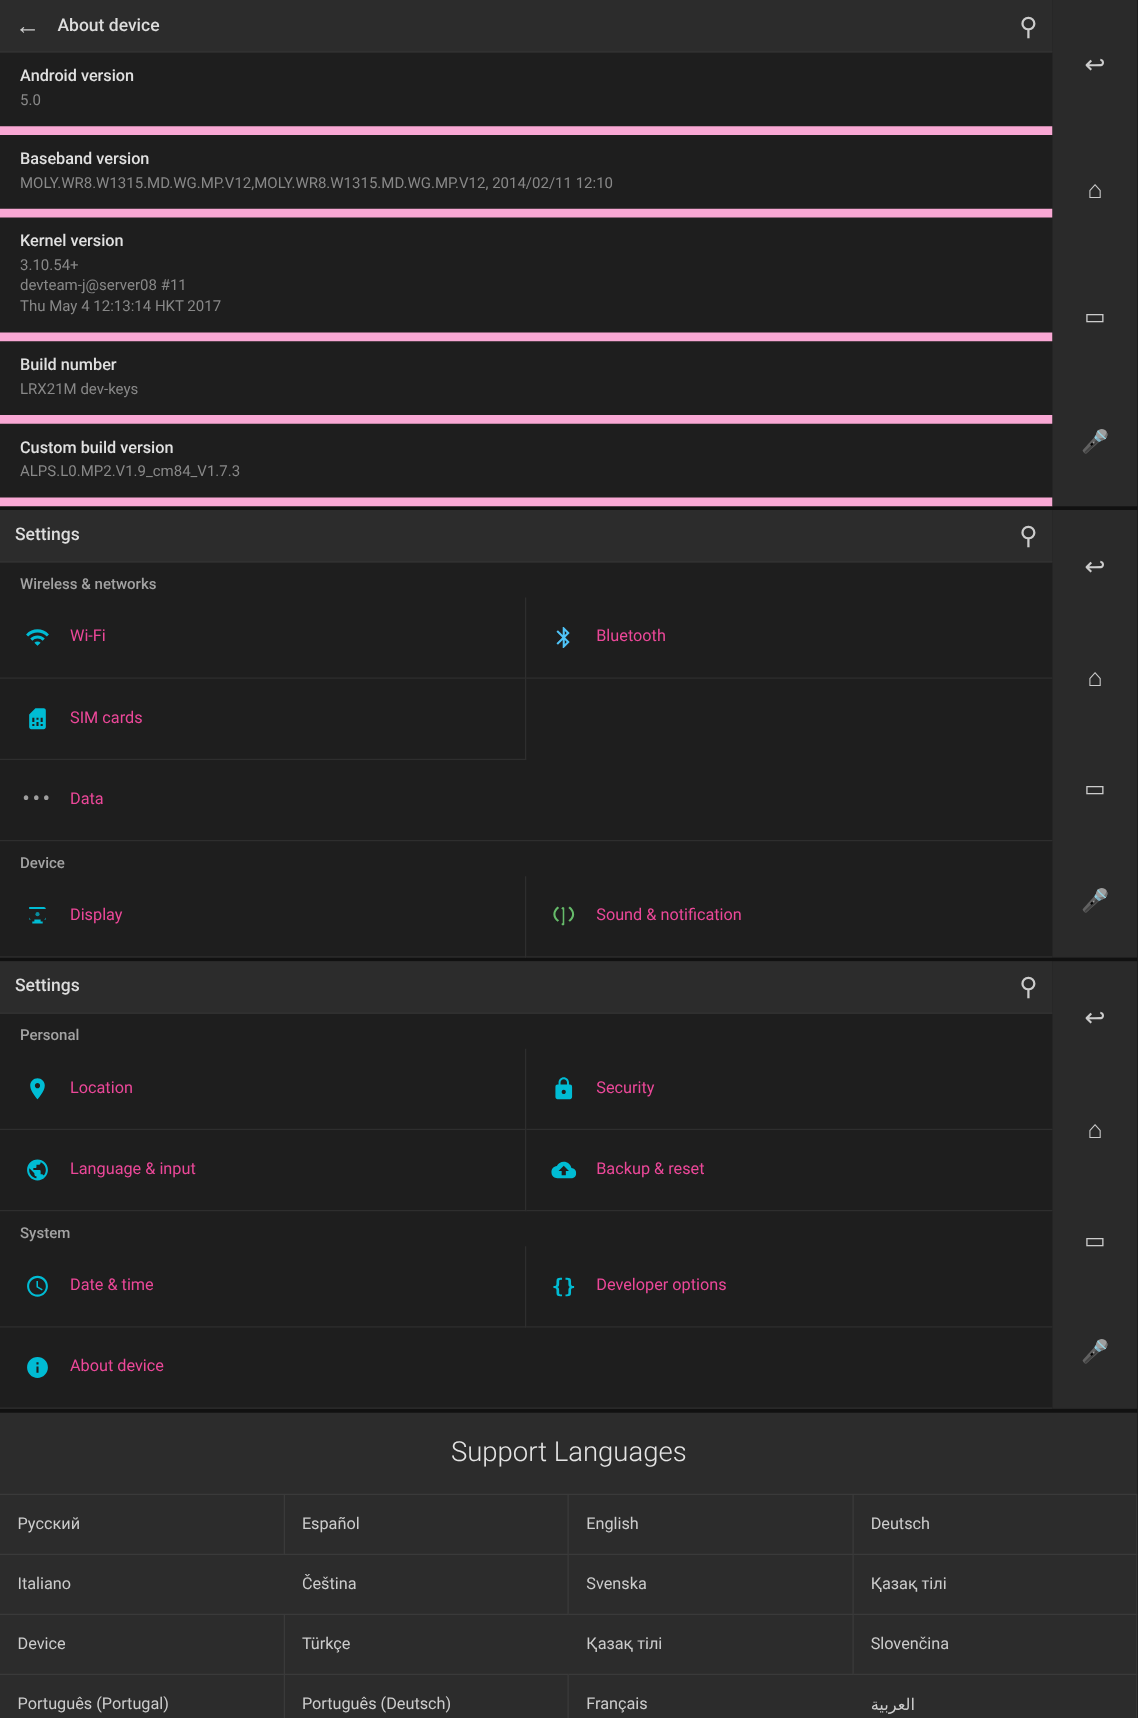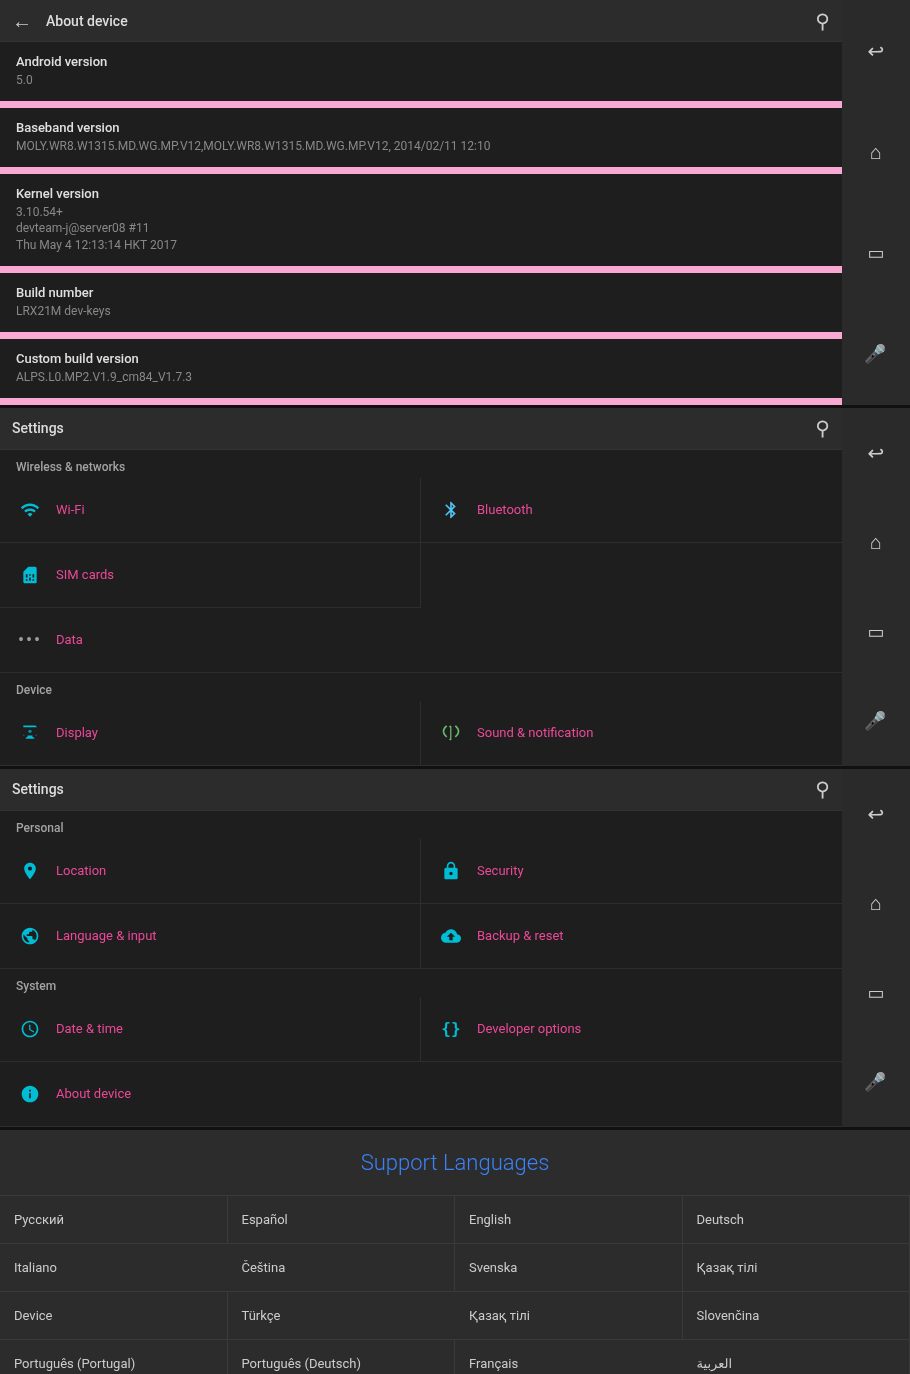--- a/index.html
+++ b/index.html
@@ -140,21 +140,21 @@
 
     
     .support-panel {
       background: #2c2c2c;
       border-bottom: 3px solid #111;
     }
     .support-header {
       text-align: center;
       padding: 20px;
       font-size: 22px;
-      color: #3b82f6;
+      color: #e5e5e5;
       font-weight: 300;
       border-bottom: 1px solid #3a3a3a;
     }
     .lang-grid {
       display: grid;
       grid-template-columns: repeat(4, 1fr);
     }
     .lang-cell {
       padding: 16px 14px;
       font-size: 13px;

